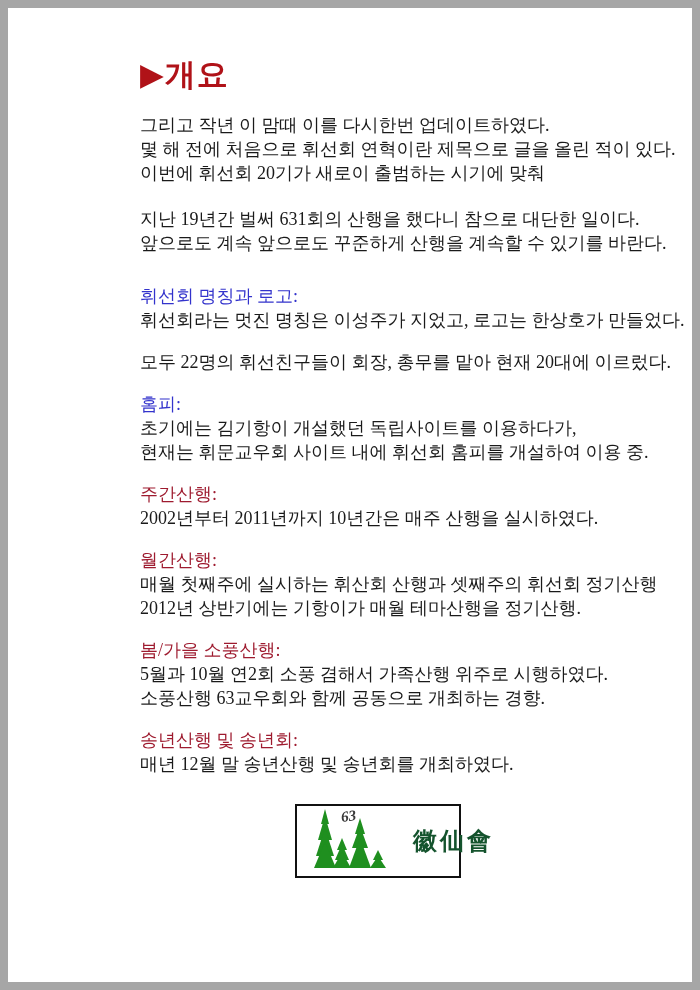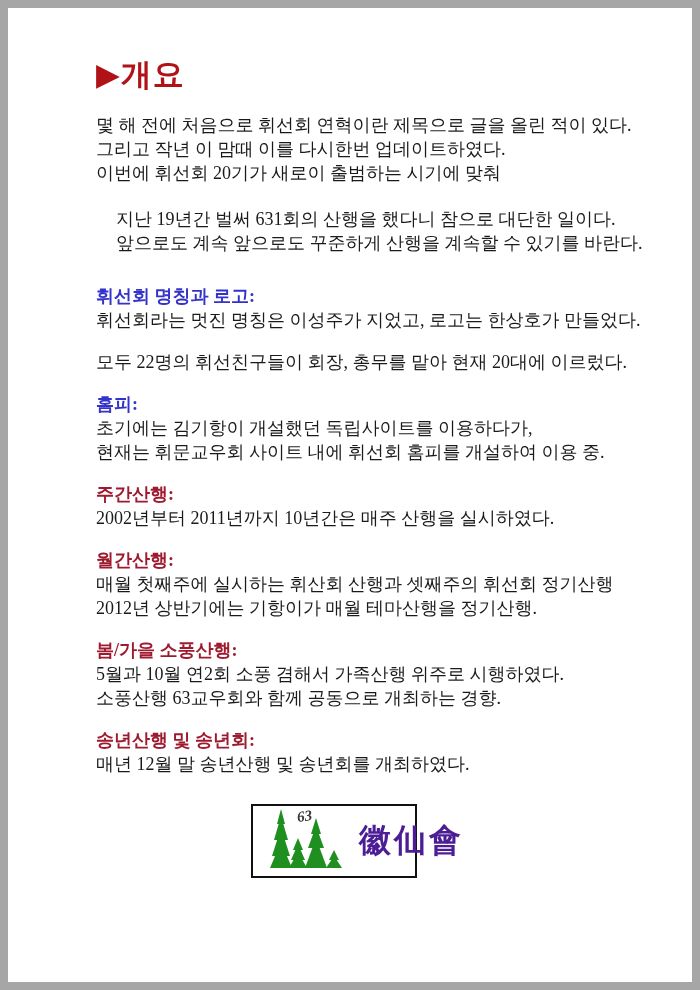--- a/index.html
+++ b/index.html
@@ -9,70 +9,71 @@
     --border-gray:#A6A6A6;
     --tree-green:#1F8F1F;
     --text-black:#1a1a1a;
   }
   html,body{margin:0;padding:0;background:#ffffff;}
   .frame{
     width:700px;height:990px;box-sizing:border-box;
     border:8px solid var(--border-gray);
     background:#ffffff;overflow:hidden;
     font-family:"Liberation Serif","DejaVu Serif",serif;
+    padding-left:44px;
   }
   .content{padding:46px 50px 0 88px;}
   .page-title{
     font-size:31px;font-weight:bold;color:var(--title-red);
     margin:0 0 17px 0;letter-spacing:1px;
   }
   .line{
     font-size:18px;line-height:24px;color:var(--text-black);
     white-space:nowrap;
   }
   .para{margin:0 0 22px 0;}
   .intro{margin-bottom:29px;}
-  .intro .para:last-child{margin-bottom:0;margin-left:20px;}
+  .intro .para:last-child{margin-bottom:0;}
   .section{margin-bottom:18px;}
-  .heading{font-size:18px;line-height:24px;font-weight:bold;white-space:nowrap;}
+  .heading{font-size:18px;line-height:24px;font-weight:normal;white-space:nowrap;}
   .heading.blue{color:var(--heading-blue);}
   .heading.red{color:var(--heading-red);}
   .logo-box{
     margin:28px 0 0 155px;
     width:166px;height:74px;box-sizing:border-box;
     border:2px solid #111;background:#fff;
     display:flex;align-items:center;
     position:relative;
   }
   .trees-wrap{position:relative;margin-left:14px;width:76px;height:62px;flex:0 0 auto;}
   .trees-wrap svg{position:absolute;left:0;bottom:2px;}
   .logo-number{
     position:absolute;left:30px;top:-2px;
     font-size:15px;font-style:italic;font-weight:bold;
     color:#3a3a3a;transform:rotate(-8deg);
     font-family:"Liberation Serif","DejaVu Serif",serif;
   }
   .logo-hanja{
-    font-size:32px;font-weight:bold;color:#4c1d95;
-    letter-spacing:3px;margin-left:16px;white-space:nowrap;
+    font-size:24px;font-weight:bold;color:#14532d;
+    letter-spacing:3px;margin-left:26px;white-space:nowrap;
     font-family:"Liberation Serif","DejaVu Serif",serif;
   }
 </style>
 </head>
 <body>
 
 <div class="frame">
   <div class="content">
 
     <h1 class="page-title">▶개요</h1>
 
     <div class="intro">
         <div class="para">
+          <div class="line">그리고 작년 이 맘때 이를 다시한번 업데이트하였다.</div>
           <div class="line">몇 해 전에 처음으로 휘선회 연혁이란 제목으로 글을 올린 적이 있다.</div>
-          <div class="line">그리고 작년 이 맘때 이를 다시한번 업데이트하였다.</div>
           <div class="line">이번에 휘선회 20기가 새로이 출범하는 시기에 맞춰</div>
         </div>
         <div class="para">
           <div class="line">지난 19년간 벌써 631회의 산행을 했다니 참으로 대단한 일이다.</div>
           <div class="line">앞으로도 계속 앞으로도 꾸준하게 산행을 계속할 수 있기를 바란다.</div>
         </div>
       </div>
 
     <div>
         <div class="section">

